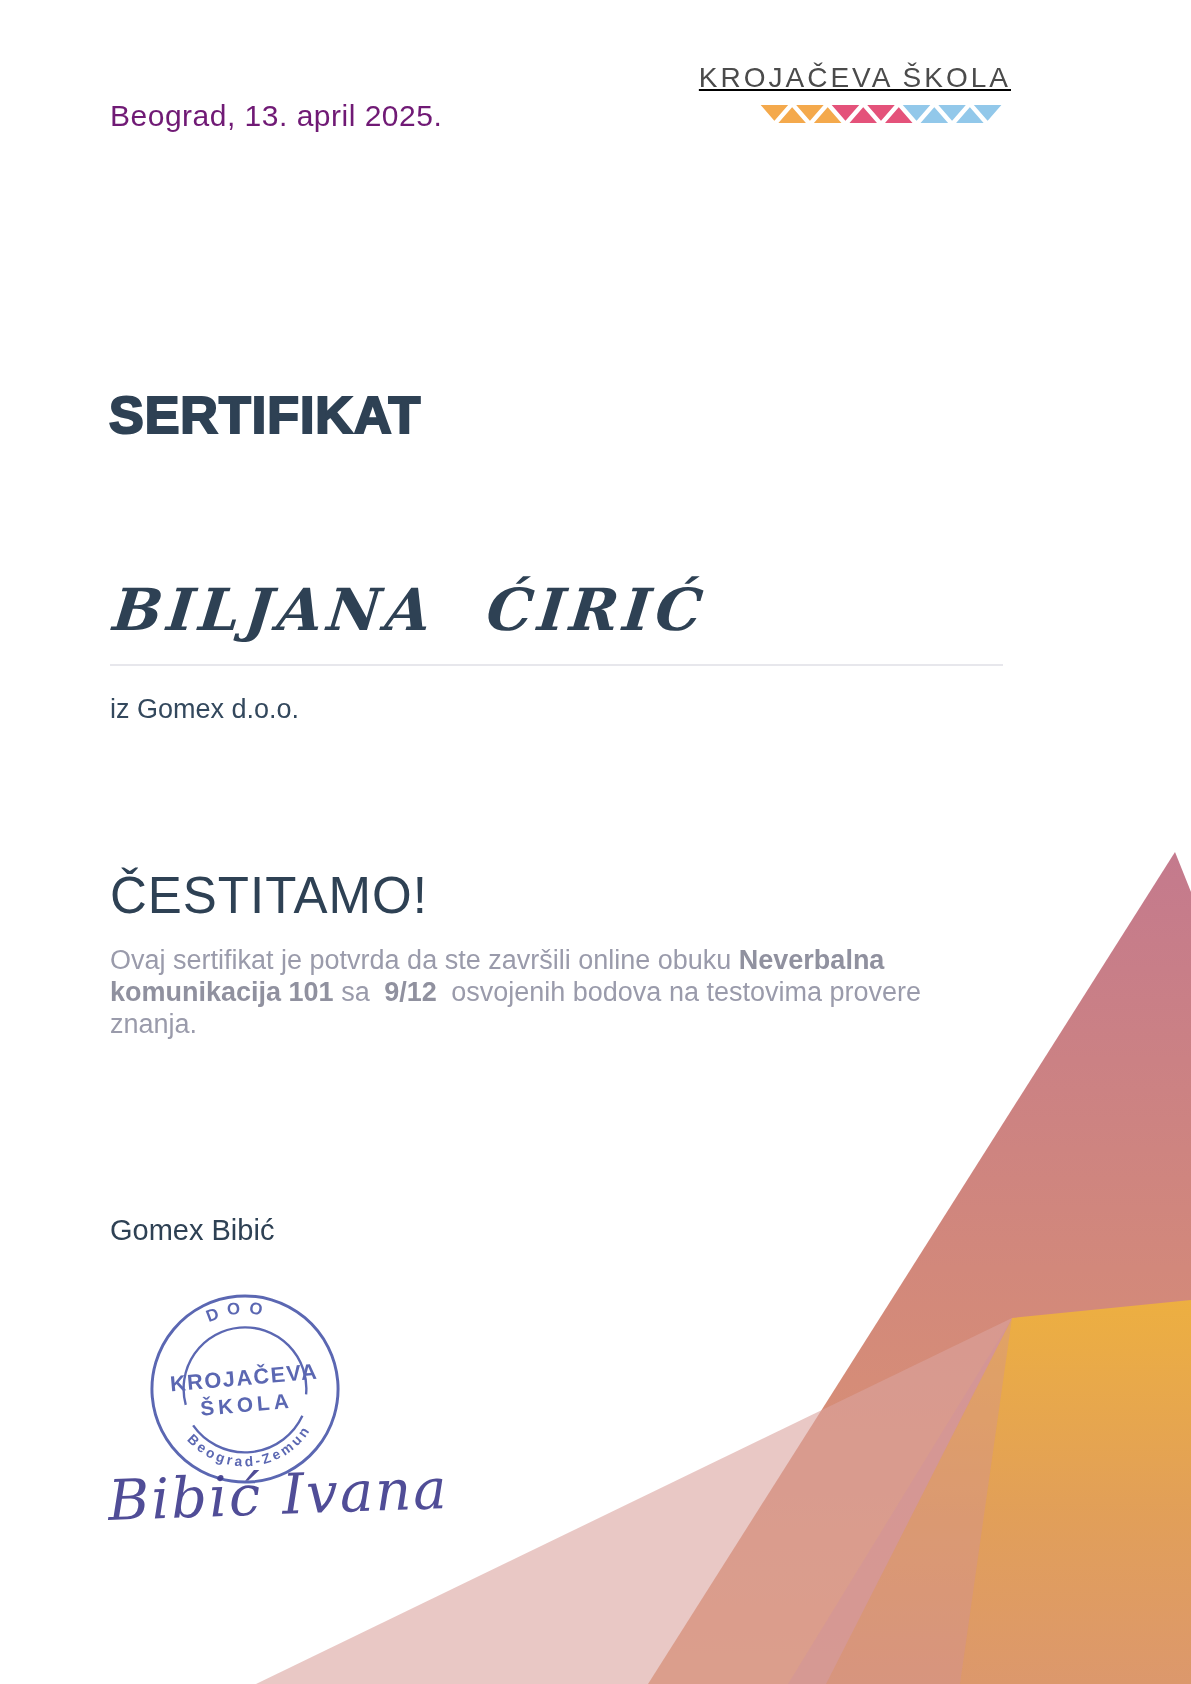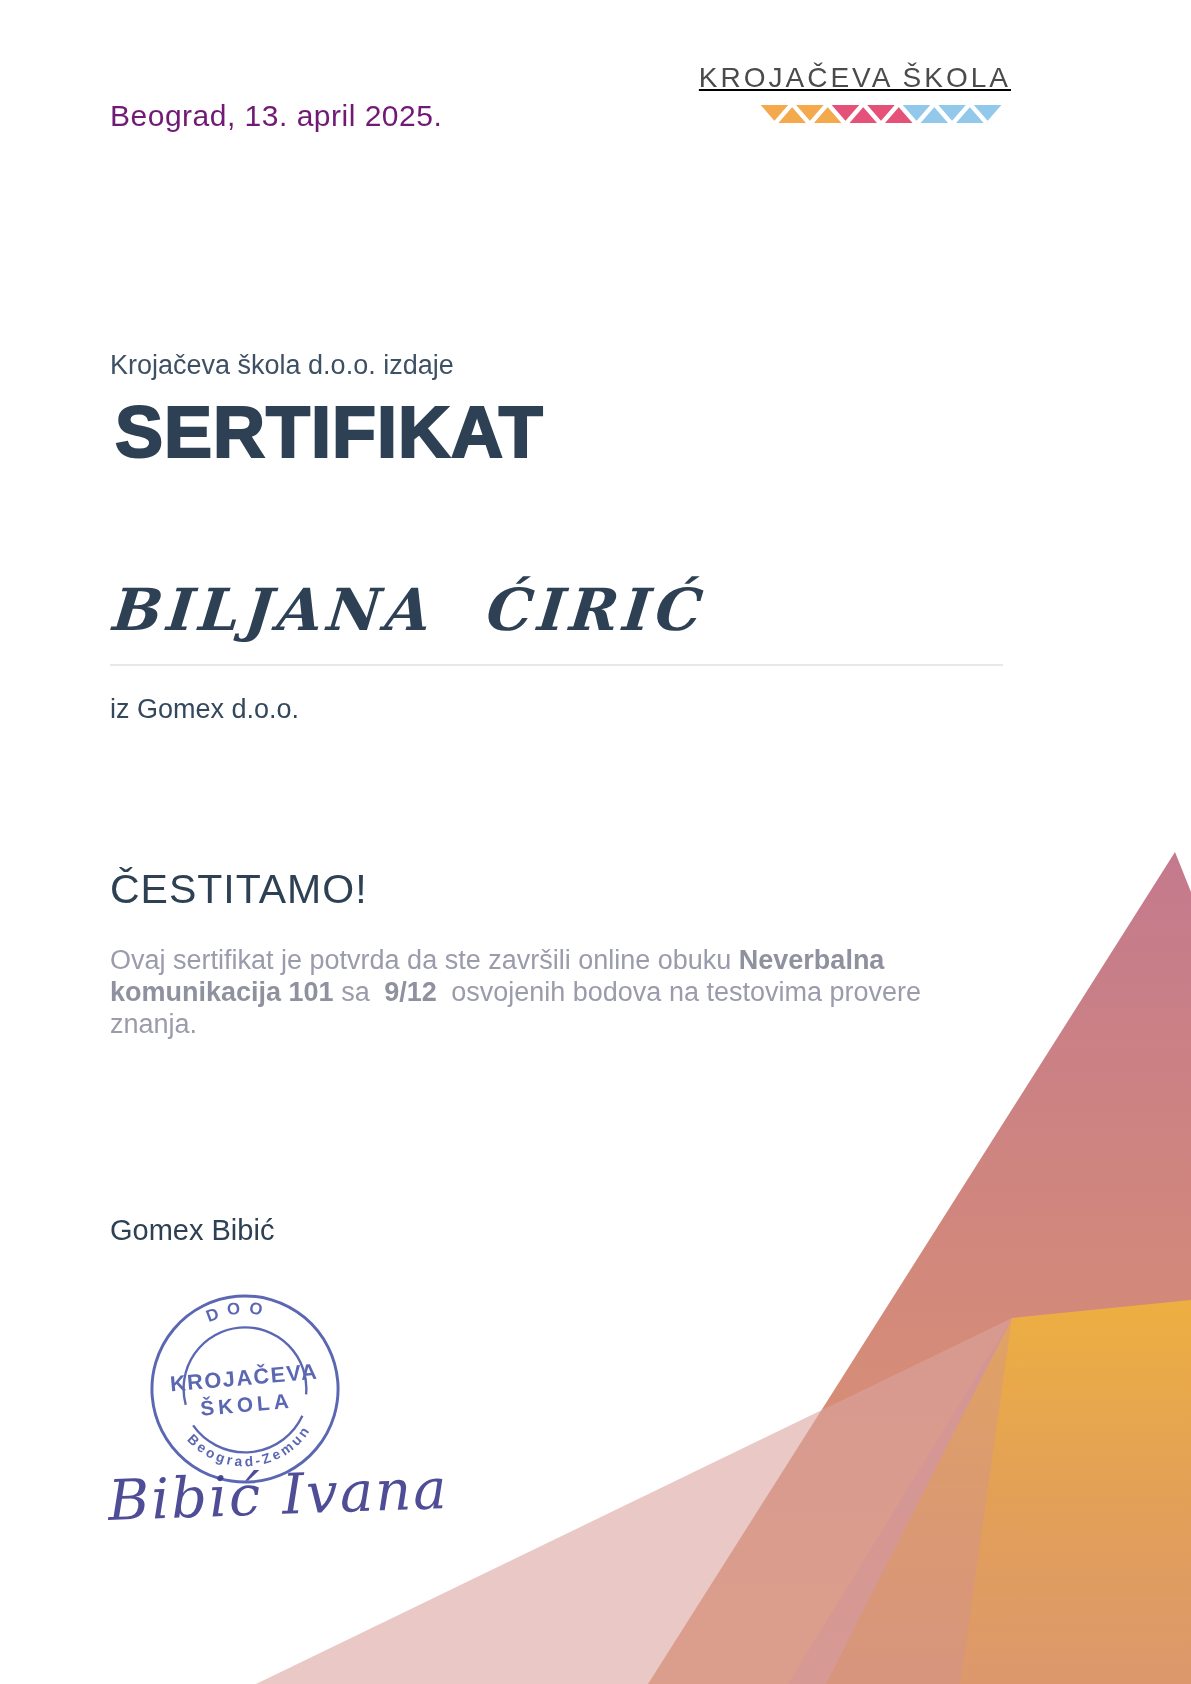--- a/index.html
+++ b/index.html
@@ -11,35 +11,35 @@
   .content{position:absolute;inset:0;z-index:1;}
 
   .date{position:absolute;left:110px;top:99px;font-size:30px;color:#701a75;letter-spacing:.5px;}
 
   .logo{position:absolute;top:62px;right:180px;text-align:right;text-decoration:underline;}
   .logo-text{font-size:28px;color:#4b4b4b;letter-spacing:3px;font-weight:400;white-space:nowrap;}
   .logo-zigzag{display:block;margin-top:9px;margin-left:auto;width:260px;height:22px;}
 
   .issuer{position:absolute;left:110px;top:350px;font-size:27px;color:#3e5063;}
   .title{
-    position:absolute;left:106px;top:382px;margin:9px;
-    font-size:72px;font-weight:800;color:#2e4154;letter-spacing:1px;
+    position:absolute;left:106px;top:382px;margin:3px;
+    font-size:52px;font-weight:800;color:#2e4154;letter-spacing:1px;
     -webkit-text-stroke:2.2px #2e4154;
   }
 
   .recipient{
     position:absolute;left:110px;top:576px;z-index:3;
     font-family:"DejaVu Serif",serif;font-style:italic;font-weight:700;
     font-size:58px;color:#2e4154;letter-spacing:5px;word-spacing:26px;
     transform:skewX(-6deg);transform-origin:left bottom;white-space:nowrap;
   }
   .name-underline{position:absolute;left:110px;top:664px;width:893px;height:2px;background:#e7e7ec;z-index:2;}
   .company{position:absolute;left:110px;top:694px;font-size:27px;color:#33485d;}
 
-  .congrats{position:absolute;left:110px;top:866px;margin:0;font-size:41px;font-weight:400;color:#2e4154;letter-spacing:1px;}
+  .congrats{position:absolute;left:110px;top:866px;margin:0;font-size:51px;font-weight:400;color:#2e4154;letter-spacing:1px;}
   .body-text{
     position:absolute;left:110px;top:944px;width:868px;margin:0;
     font-size:27px;line-height:32px;color:#9a9bab;
   }
   .body-text .em{font-weight:700;color:#90919f;}
   .body-text .score{font-weight:700;color:#90919f;margin:0 7px;}
 
   .sig-name{position:absolute;left:110px;top:1214px;font-size:29px;color:#2e4154;}
   .sig-title{position:absolute;left:110px;top:1250px;font-size:26px;color:#9b9cab;}
 
@@ -95,21 +95,20 @@
           <polygon points="126,1 164,1 145,23" fill="#e4527a" stroke="#ffffff" stroke-width="2.5"></polygon>
           <polygon points="147,25 185,25 166,3" fill="#e4527a" stroke="#ffffff" stroke-width="2.5"></polygon>
           <polygon points="168,1 206,1 187,23" fill="#92c8ea" stroke="#ffffff" stroke-width="2.5"></polygon>
           <polygon points="189,25 227,25 208,3" fill="#92c8ea" stroke="#ffffff" stroke-width="2.5"></polygon>
           <polygon points="210,1 248,1 229,23" fill="#92c8ea" stroke="#ffffff" stroke-width="2.5"></polygon>
           <polygon points="231,25 269,25 250,3" fill="#92c8ea" stroke="#ffffff" stroke-width="2.5"></polygon>
           <polygon points="252,1 290,1 271,23" fill="#92c8ea" stroke="#ffffff" stroke-width="2.5"></polygon>
         </svg>
     </div>
 
-    <div class="issuer">Krojačeva škola d.o.o. izdaje</div>
     <h1 class="title">SERTIFIKAT</h1>
 
     <div class="recipient">BILJANA ĆIRIĆ</div>
     <div class="name-underline"></div>
     <div class="company">iz Gomex d.o.o.</div>
 
     <h2 class="congrats">ČESTITAMO!</h2>
 
     <p class="body-text"><span>Ovaj sertifikat je potvrda da ste završili online obuku </span><span class="em">Neverbalna komunikacija 101</span><span> sa </span><span class="score">9/12</span><span> osvojenih bodova na testovima provere znanja.</span></p>
 

